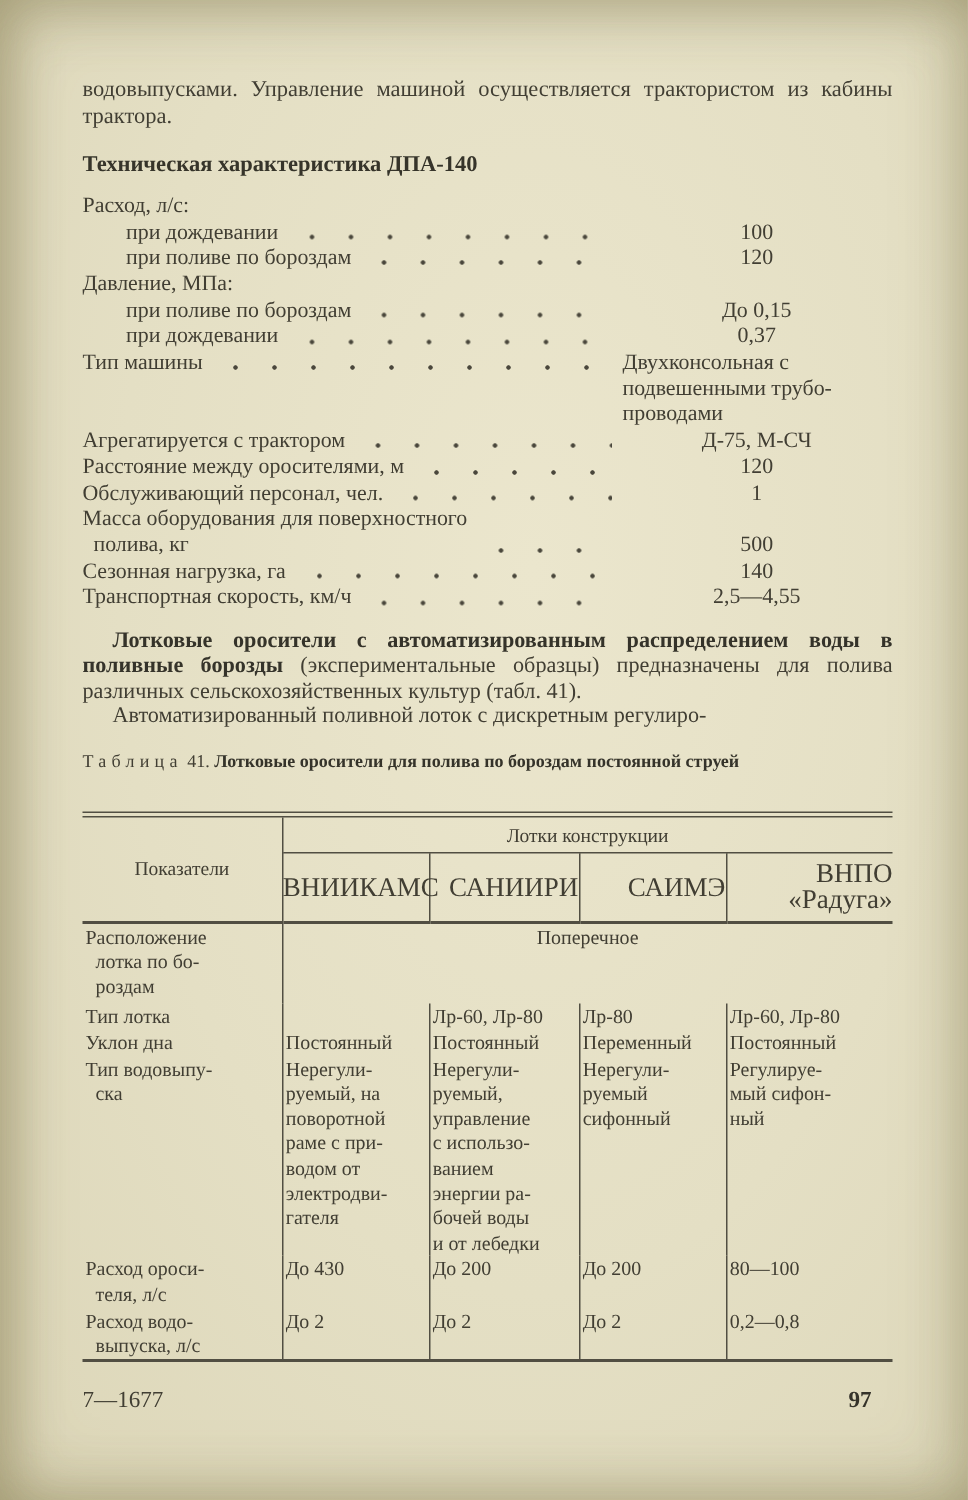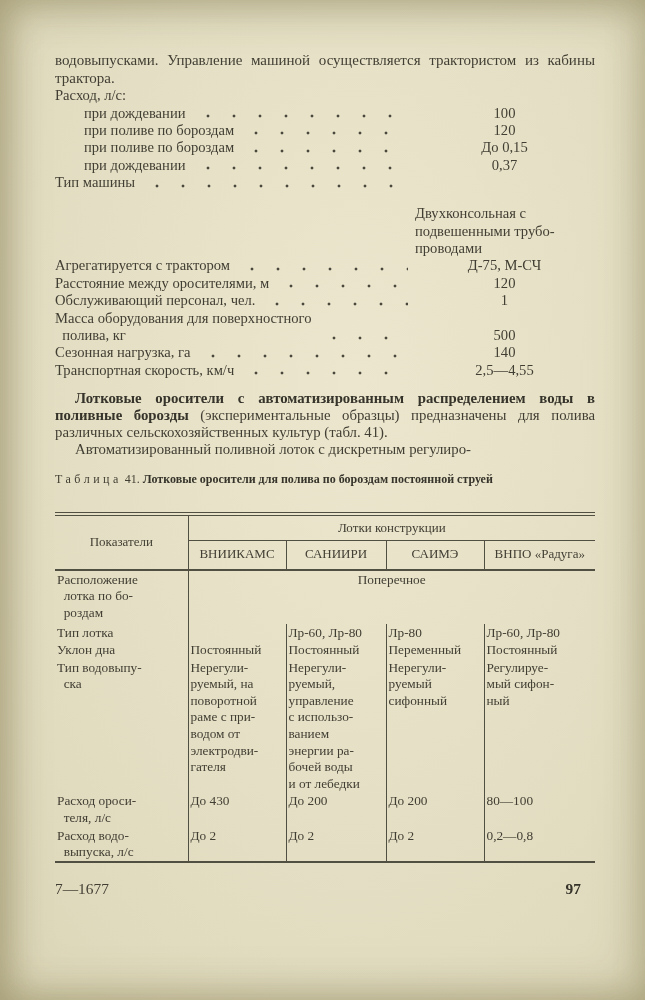--- a/index.html
+++ b/index.html
@@ -40,21 +40,21 @@
   .spec-label.sub{padding-left:29px;}
   .spec-leader{
     flex:1 1 20px;min-width:8px;height:17.4px;
     margin:0 6px 0 9px;
     background-image:radial-gradient(circle,var(--ink-soft) 1.25px,rgba(0,0,0,0) 1.7px);
     background-size:26px 6px;
     background-repeat:repeat-x;
     background-position:left bottom 3px;
   }
   .spec-value{flex:0 0 181px;text-align:center;white-space:pre-line;}
-  .spec-value.multiline{text-align:left;padding-left:1px;margin-top:31px;}
+  .spec-value.multiline{text-align:left;padding-left:1px;}
   .body-par{
     font-size:14.8px;line-height:16.9px;
     text-align:justify;margin:11px 0 0 0;text-indent:20px;
   }
   .body-par + .body-par{margin-top:0;}
   .body-par b{color:#35332a;}
   .tbl-caption{
     margin:13px 0 24px 0;
     font-size:12px;line-height:17.4px;text-align:justify;
   }
@@ -75,21 +75,21 @@
     border-right:1px solid var(--rule);
     border-bottom:2px solid var(--rule);
     font-size:13px;text-align:center;vertical-align:middle;
   }
   .group-h{
     border-bottom:1px solid var(--rule);
     text-align:center;font-size:13px;
     padding:4px 0 3px 0;
   }
   .col-h{
-    text-align:center;font-size:13px;
+    text-align:right;font-size:18px;
     padding:5px 0 6px 0;
     border-bottom:2px solid var(--rule);
   }
   .col-h + .col-h{border-left:1px solid var(--rule);}
   tbody td{vertical-align:top;padding:1px 2px 0 2px;}
   td.stub{white-space:pre-wrap;padding-left:2px;}
   td.val{border-left:1px solid var(--rule);text-align:left;white-space:pre-line;}
   td.span-val{
     border-left:1px solid var(--rule);
     text-align:center;height:54px;
@@ -100,34 +100,38 @@
   }
   .page-number{font-weight:bold;padding-right:14px;color:#35332a;}
 </style>
 </head>
 <body>
 
 <div class="page">
 
   <p class="intro">водовыпусками. Управление машиной осуществляется трактористом из кабины трактора.</p>
 
+  <div class="spec-heading">Техническая характеристика ДПА-140</div>
 
   <div class="spec-list">
       <div class="spec-item">
         <div class="spec-label">Расход, л/с:</div>
       </div>
       <div class="spec-item">
         <div class="spec-label sub">при дождевании</div>
         <div class="spec-leader"></div>
         <div class="spec-value">100</div>
       </div>
       <div class="spec-item">
         <div class="spec-label sub">при поливе по бороздам</div>
         <div class="spec-leader"></div>
         <div class="spec-value">120</div>
+      </div>
+      <div class="spec-item">
+        <div class="spec-label">Давление, МПа:</div>
       </div>
       <div class="spec-item">
         <div class="spec-label sub">при поливе по бороздам</div>
         <div class="spec-leader"></div>
         <div class="spec-value">До 0,15</div>
       </div>
       <div class="spec-item">
         <div class="spec-label sub">при дождевании</div>
         <div class="spec-leader"></div>
         <div class="spec-value">0,37</div>

